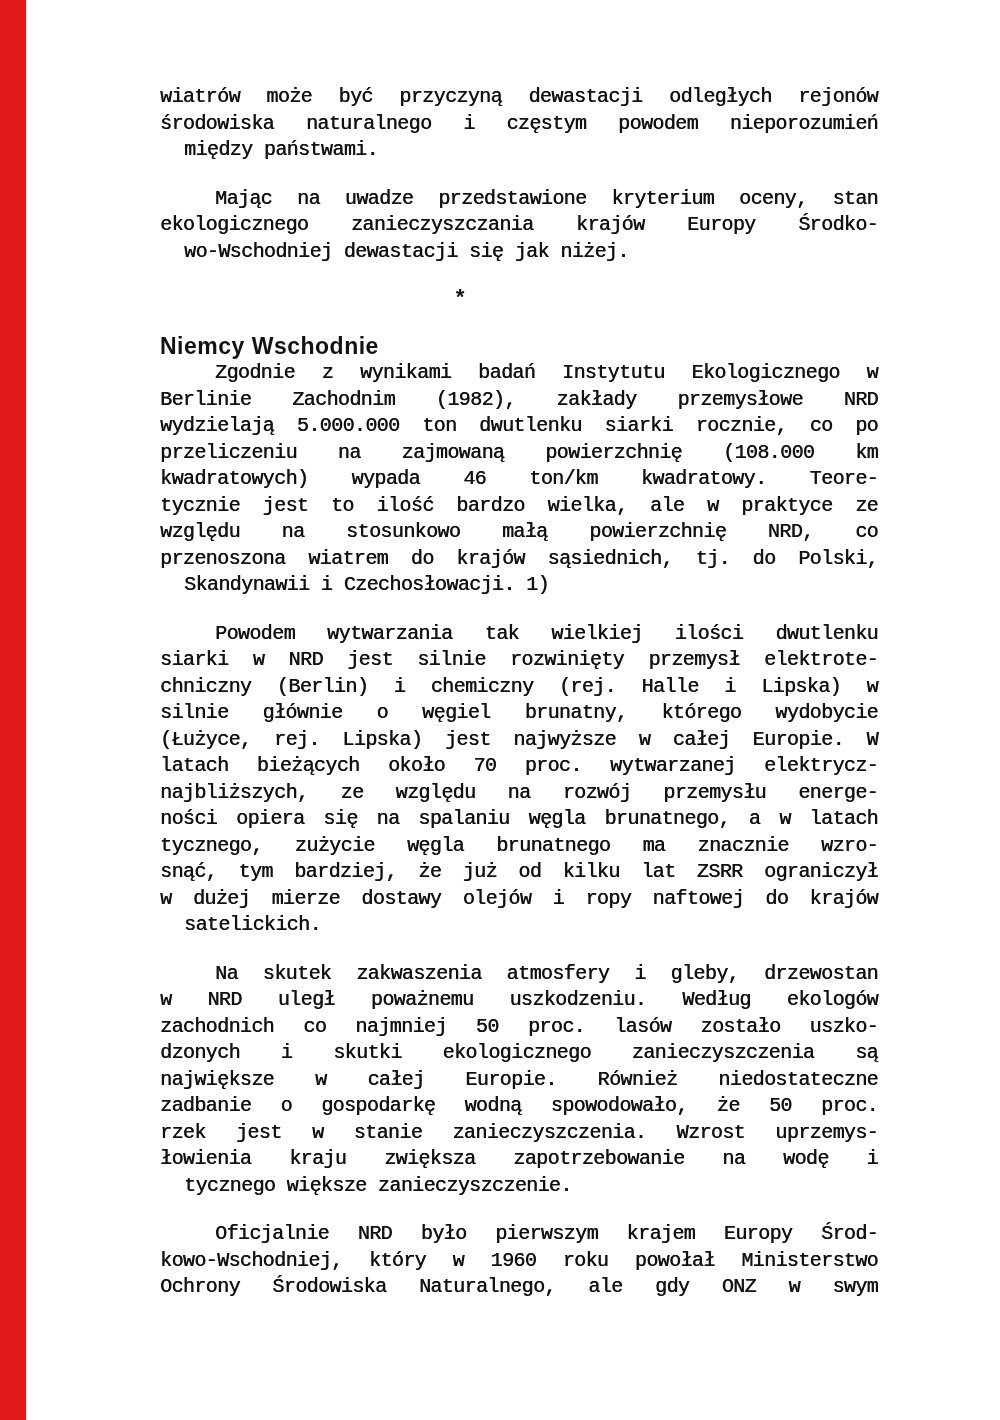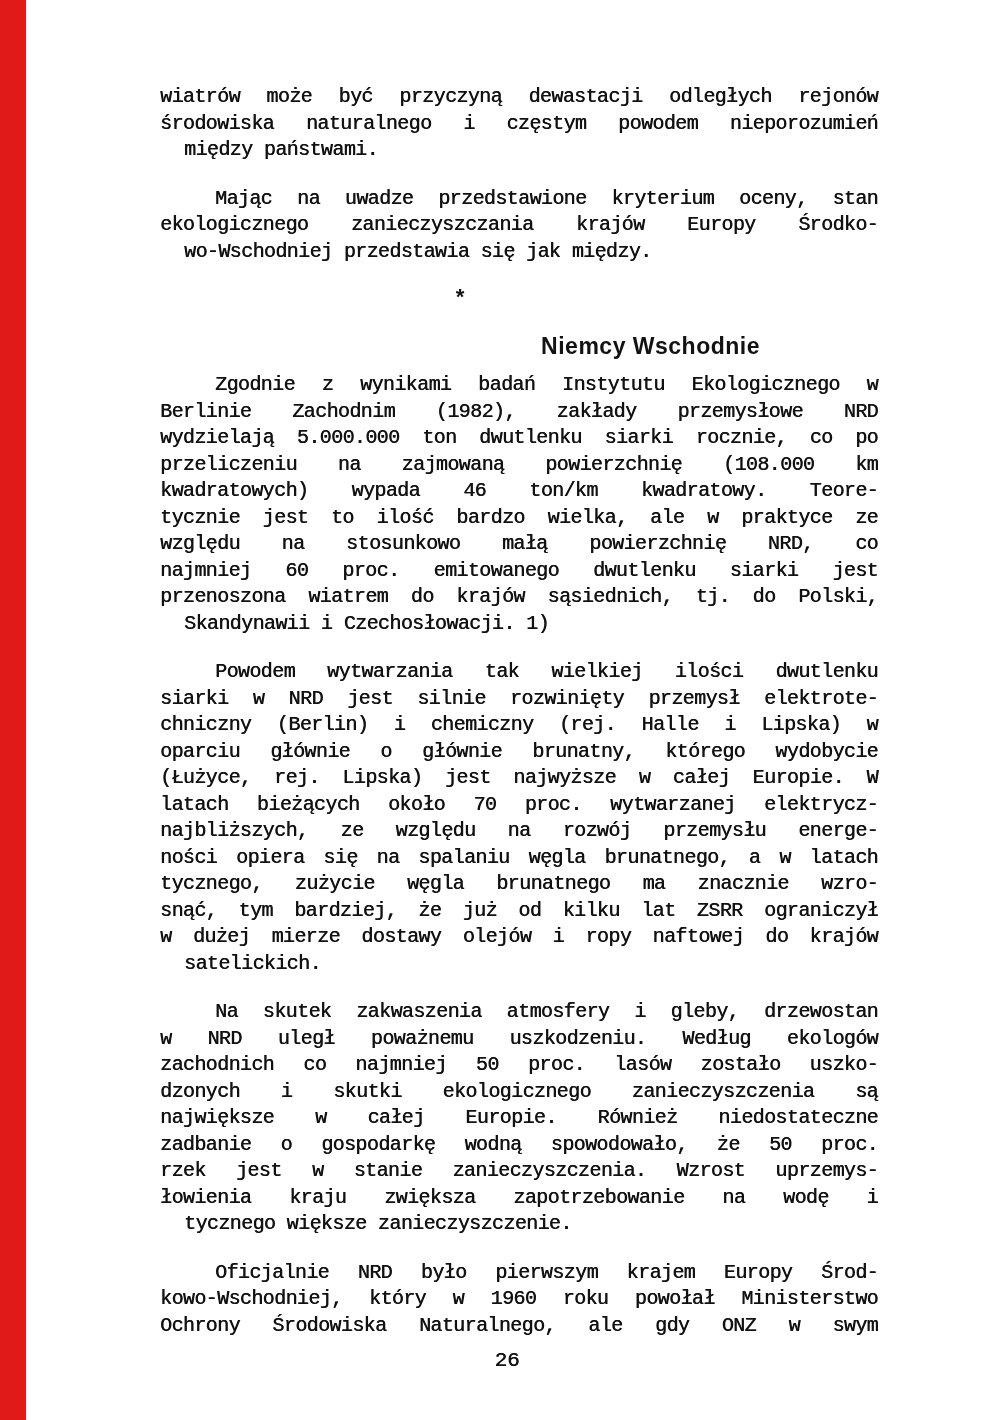--- a/index.html
+++ b/index.html
@@ -53,27 +53,26 @@
     margin-top: 22px;
     height: 26px;
     font-size: 22px;
     line-height: 26px;
     font-weight: bold;
     text-align: center;
     padding-right: 118px;
   }
   .heading {
     margin-top: 20px;
-    margin-bottom: 12px;
     font-family: "Liberation Sans", sans-serif;
     font-weight: bold;
     font-size: 23px;
     line-height: 27px;
     letter-spacing: 0.5px;
-    text-align: right;
+    text-align: left;
     padding-right: 118px;
   }
   .page-number {
     position: absolute;
     left: 160px;
     top: 1348px;
     width: 718px;
     text-align: center;
     padding-right: 24px;
     box-sizing: border-box;
@@ -89,41 +88,40 @@
   <div class="red-strip" style="background: rgb(224, 26, 24);"></div>
   <div class="content">
       <div class="paragraph">
         <div class="line">wiatrów może być przyczyną dewastacji odległych rejonów</div>
         <div class="line">środowiska naturalnego i częstym powodem nieporozumień</div>
         <div class="line last">między państwami.</div>
       </div>
       <div class="paragraph">
         <div class="line indent">Mając na uwadze przedstawione kryterium oceny, stan</div>
         <div class="line">ekologicznego zanieczyszczania krajów Europy Środko-</div>
-        <div class="line last">wo-Wschodniej przedstawia się jak między.</div>
+        <div class="line last">wo-Wschodniej dewastacji się jak niżej.</div>
       </div>
       <div class="separator">*</div>
       <div class="heading">Niemcy Wschodnie</div>
       <div class="paragraph">
         <div class="line indent">Zgodnie z wynikami badań Instytutu Ekologicznego w</div>
         <div class="line">Berlinie Zachodnim (1982), zakłady przemysłowe NRD</div>
         <div class="line">wydzielają 5.000.000 ton dwutlenku siarki rocznie, co po</div>
         <div class="line">przeliczeniu na zajmowaną powierzchnię (108.000 km</div>
         <div class="line">kwadratowych) wypada 46 ton/km kwadratowy. Teore-</div>
         <div class="line">tycznie jest to ilość bardzo wielka, ale w praktyce ze</div>
         <div class="line">względu na stosunkowo małą powierzchnię NRD, co</div>
-        <div class="line">najmniej 60 proc. emitowanego dwutlenku siarki jest</div>
         <div class="line">przenoszona wiatrem do krajów sąsiednich, tj. do Polski,</div>
         <div class="line last">Skandynawii i Czechosłowacji. 1)</div>
       </div>
       <div class="paragraph">
         <div class="line indent">Powodem wytwarzania tak wielkiej ilości dwutlenku</div>
         <div class="line">siarki w NRD jest silnie rozwinięty przemysł elektrote-</div>
         <div class="line">chniczny (Berlin) i chemiczny (rej. Halle i Lipska) w</div>
-        <div class="line">oparciu głównie o głównie brunatny, którego wydobycie</div>
+        <div class="line">silnie głównie o węgiel brunatny, którego wydobycie</div>
         <div class="line">(Łużyce, rej. Lipska) jest najwyższe w całej Europie. W</div>
         <div class="line">latach bieżących około 70 proc. wytwarzanej elektrycz-</div>
         <div class="line">najbliższych, ze względu na rozwój przemysłu energe-</div>
         <div class="line">ności opiera się na spalaniu węgla brunatnego, a w latach</div>
         <div class="line">tycznego, zużycie węgla brunatnego ma znacznie wzro-</div>
         <div class="line">snąć, tym bardziej, że już od kilku lat ZSRR ograniczył</div>
         <div class="line">w dużej mierze dostawy olejów i ropy naftowej do krajów</div>
         <div class="line last">satelickich.</div>
       </div>
       <div class="paragraph">
@@ -136,14 +134,13 @@
         <div class="line">rzek jest w stanie zanieczyszczenia. Wzrost uprzemys-</div>
         <div class="line">łowienia kraju zwiększa zapotrzebowanie na wodę i</div>
         <div class="line last">tycznego większe zanieczyszczenie.</div>
       </div>
       <div class="paragraph">
         <div class="line indent">Oficjalnie NRD było pierwszym krajem Europy Środ-</div>
         <div class="line">kowo-Wschodniej, który w 1960 roku powołał Ministerstwo</div>
         <div class="line">Ochrony Środowiska Naturalnego, ale gdy ONZ w swym</div>
       </div>
     </div>
-  <div class="page-number">26</div>
 </div>
 
 </body></html>

